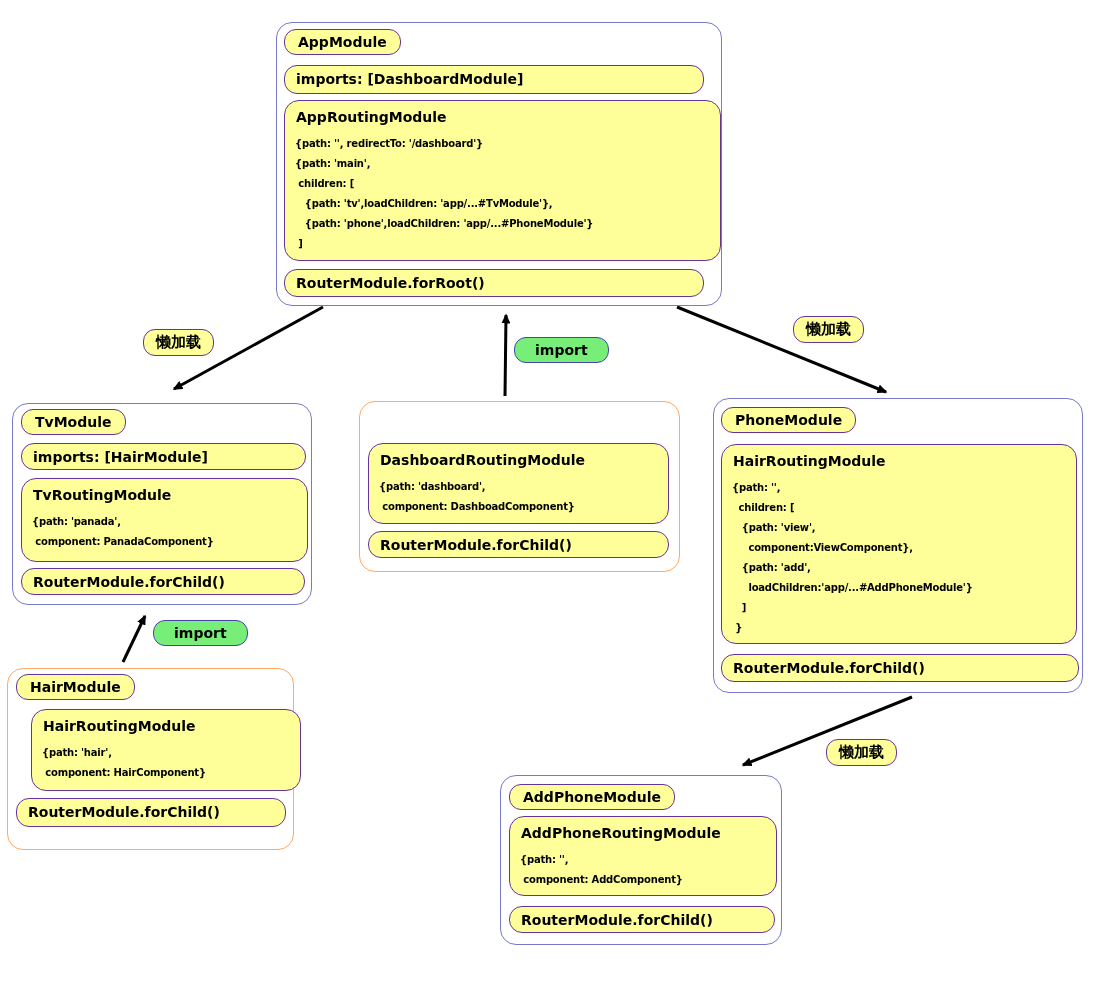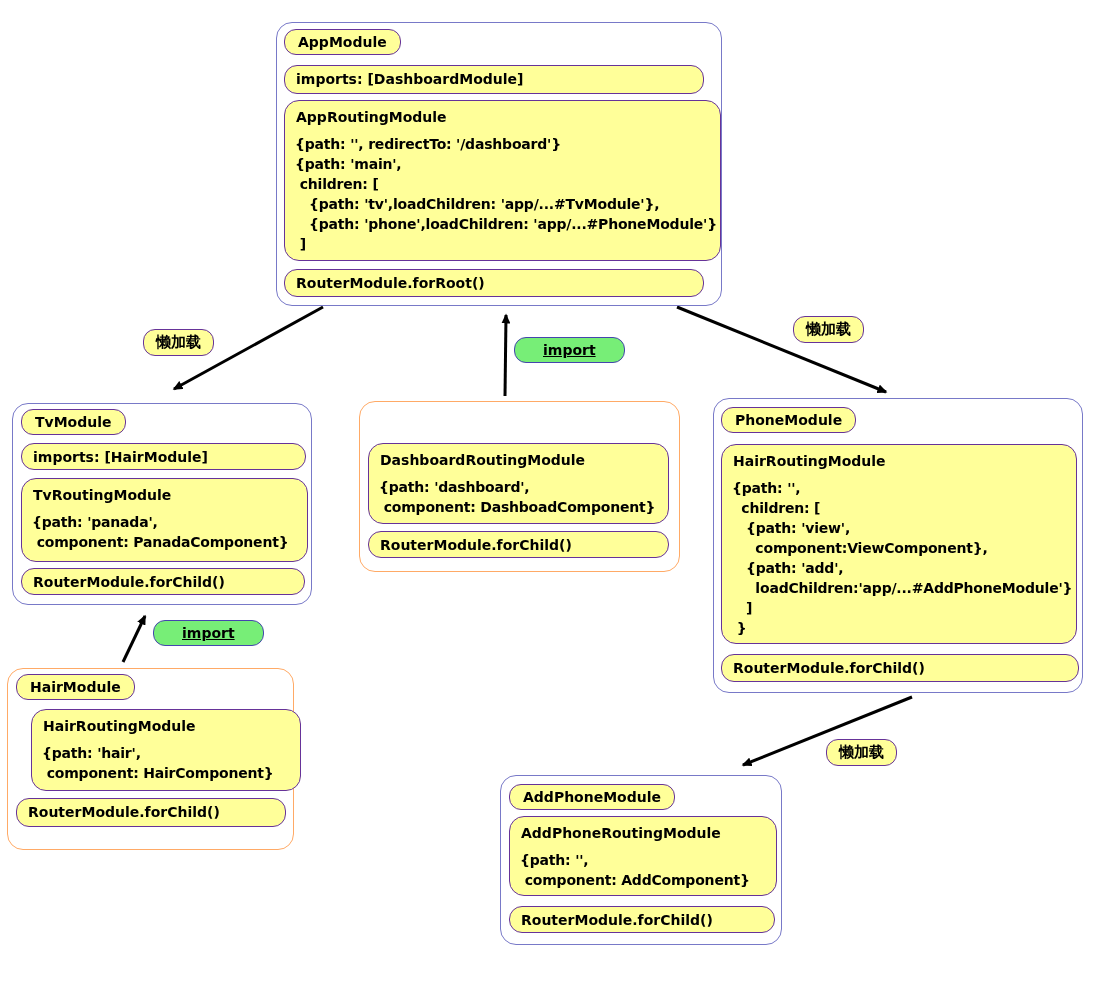--- a/index.html
+++ b/index.html
@@ -23,27 +23,27 @@
     padding:4px 11px;font-weight:bold;font-size:14px;height:28px;line-height:19px;
     white-space:nowrap;box-sizing:border-box;
   }
   .codebox{
     position:absolute;background:#FFFF99;border:1.5px solid #663399;border-radius:15px;
     padding:8px 10px;box-sizing:border-box;
   }
   .code-title{font-weight:bold;font-size:14px;margin:0 0 9px 1px;}
   pre.code{
     font-family:"DejaVu Sans","Liberation Sans",sans-serif;font-weight:bold;
-    font-size:14px;line-height:20px;letter-spacing:-0.2px;margin:0;white-space:pre;
+    font-size:10px;line-height:20px;letter-spacing:-0.2px;margin:0;white-space:pre;
   }
   .edge-label{
     position:absolute;background:#FFFF99;border:1.5px solid #663399;border-radius:12px;
     padding:3px 12px;font-weight:bold;font-size:15px;white-space:nowrap;box-sizing:border-box;
   }
-  .edge-label.green{background:#77EE77;border-color:#4545AE;font-size:14px;padding:4px 28px;text-decoration:underline;}
+  .edge-label.green{background:#77EE77;border-color:#4545AE;font-size:14px;padding:4px 20px;}
 </style>
 </head>
 <body>
 
 <div class="canvas">
 
   <svg class="arrows" viewBox="0 0 1100 993">
     <defs>
       <marker id="ah" markerWidth="11" markerHeight="9" refX="8.5" refY="4.5" orient="auto" markerUnits="userSpaceOnUse">
         <path d="M0,0 L10,4.5 L0,9 z" fill="#000"></path>

